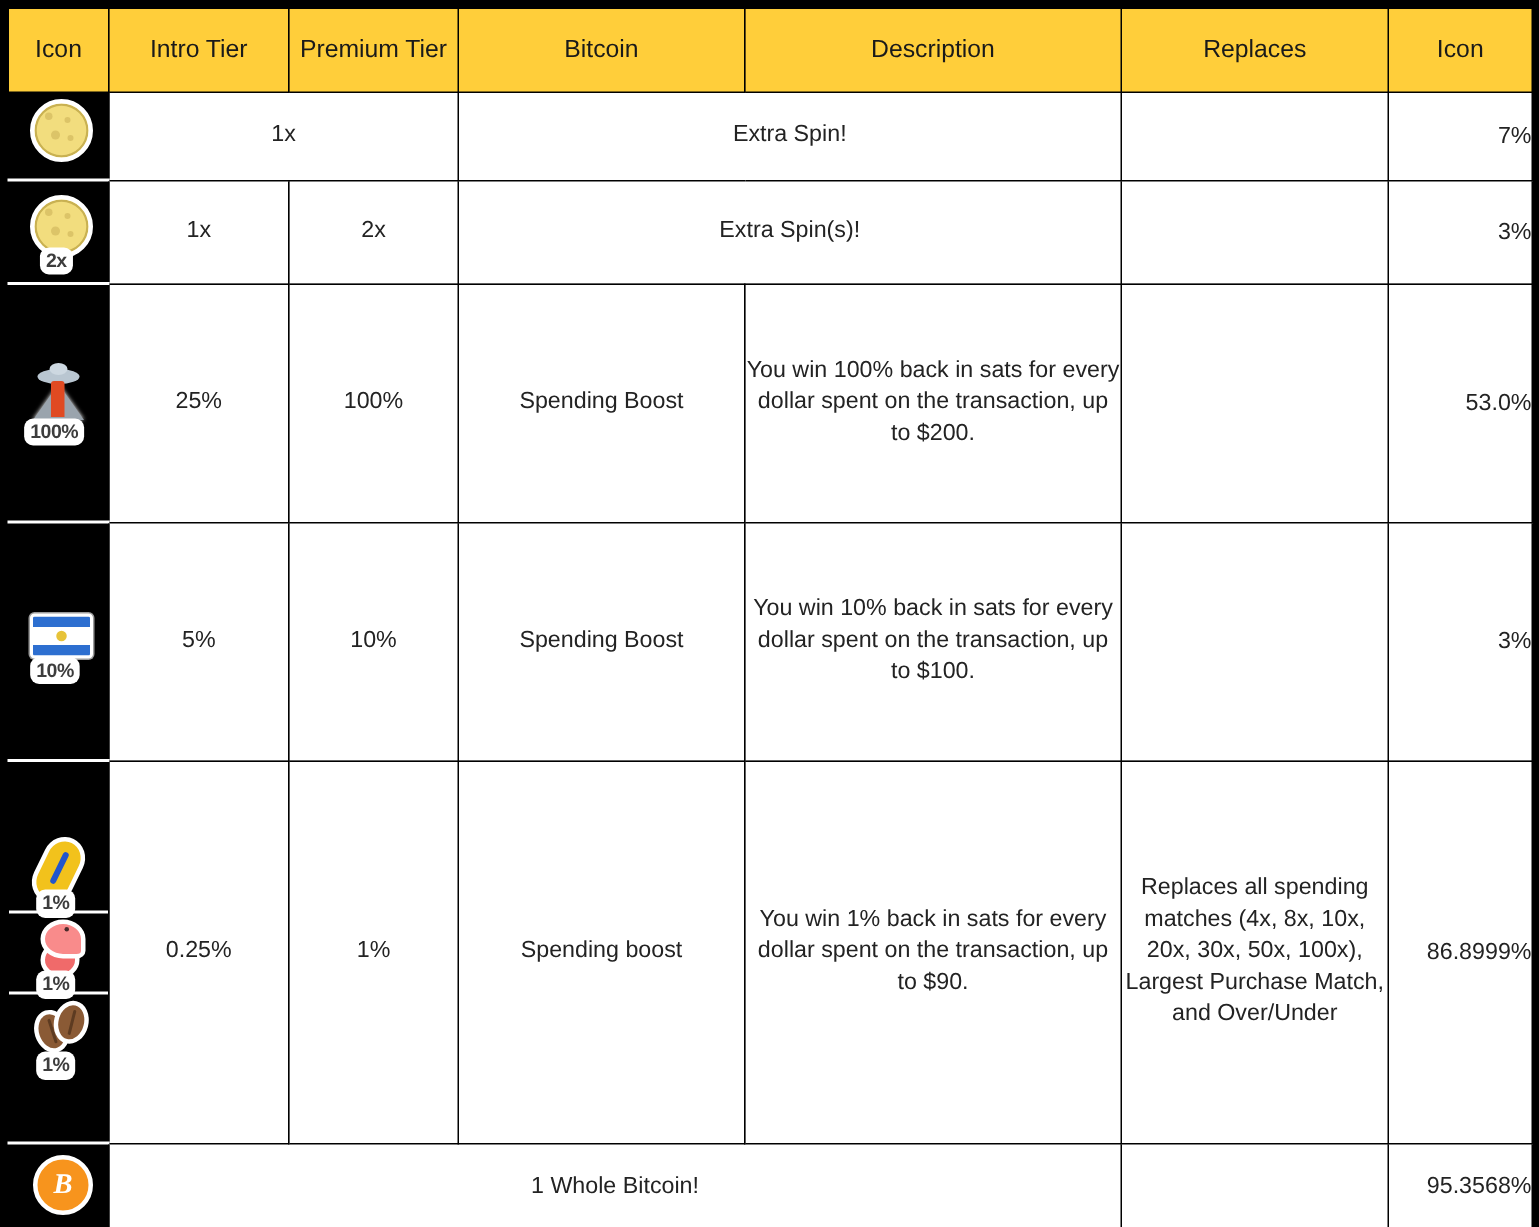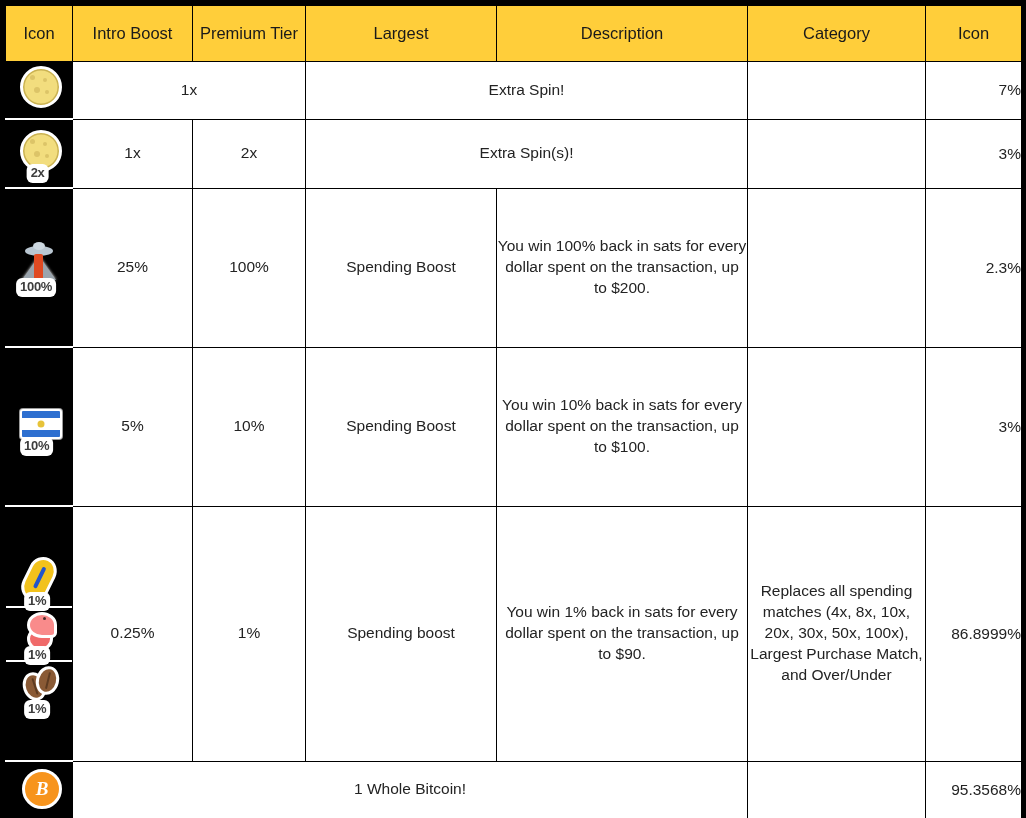--- a/index.html
+++ b/index.html
@@ -215,25 +215,25 @@
     <col style="width:113px">
     <col style="width:191px">
     <col style="width:251px">
     <col style="width:178px">
     <col style="width:96px">
   </colgroup>
 
   <thead>
     <tr>
       <th class="icon-head">Icon</th>
-      <th>Intro Boost</th>
+      <th>Intro Tier</th>
       <th>Premium Tier</th>
-      <th>Largest</th>
+      <th>Bitcoin</th>
       <th>Description</th>
-      <th>Category</th>
+      <th>Replaces</th>
       <th>Icon</th>
     </tr>
   </thead>
 
   <tbody>
 
     <tr style="height:57px">
       <td class="iconcell sep">
         <span class="ico">
           <span class="coin">
@@ -279,21 +279,21 @@
                 <span class="lava"></span>
           </span>
           <span class="badge">100%</span>
         </span>
       </td>
       <td class="data">25%</td>
       <td class="data">100%</td>
       <td class="data">Spending Boost</td>
       <td class="data">You win 100% back in sats for every dollar spent on the transaction, up to $200.</td>
       <td class="blank"></td>
-      <td class="odds">2.3%</td>
+      <td class="odds">53.0%</td>
     </tr>
 
     <tr style="height:159px">
       <td class="iconcell sep">
         <span class="ico">
           <span class="flag">
                 <span class="band b1"></span>
                 <span class="band b2"></span>
                 <span class="sun"></span>
               </span>

